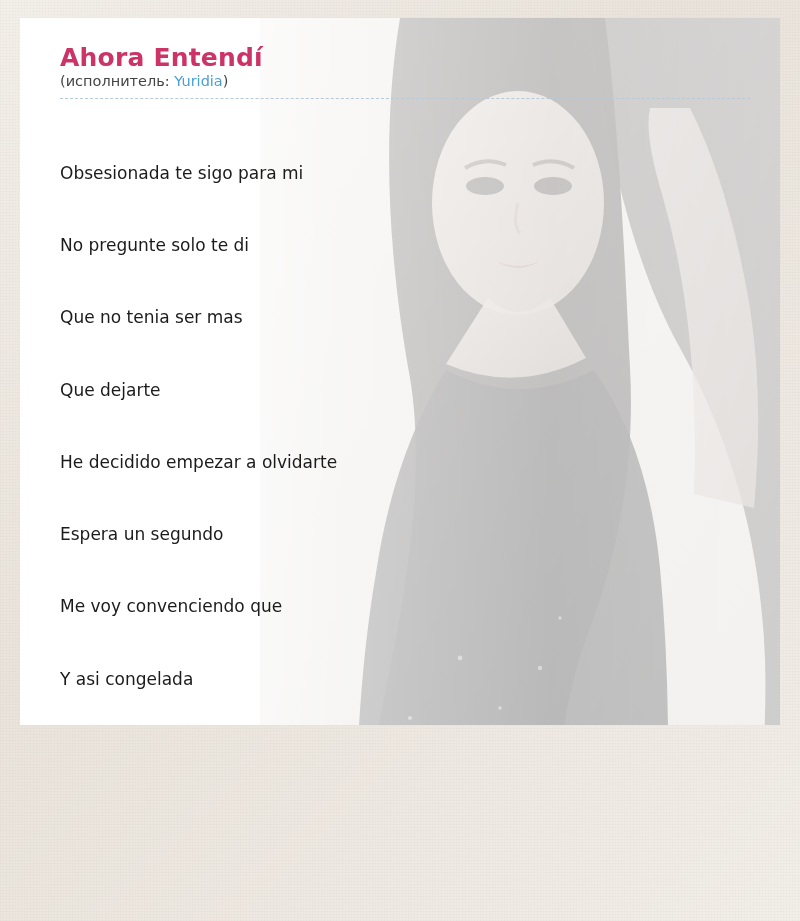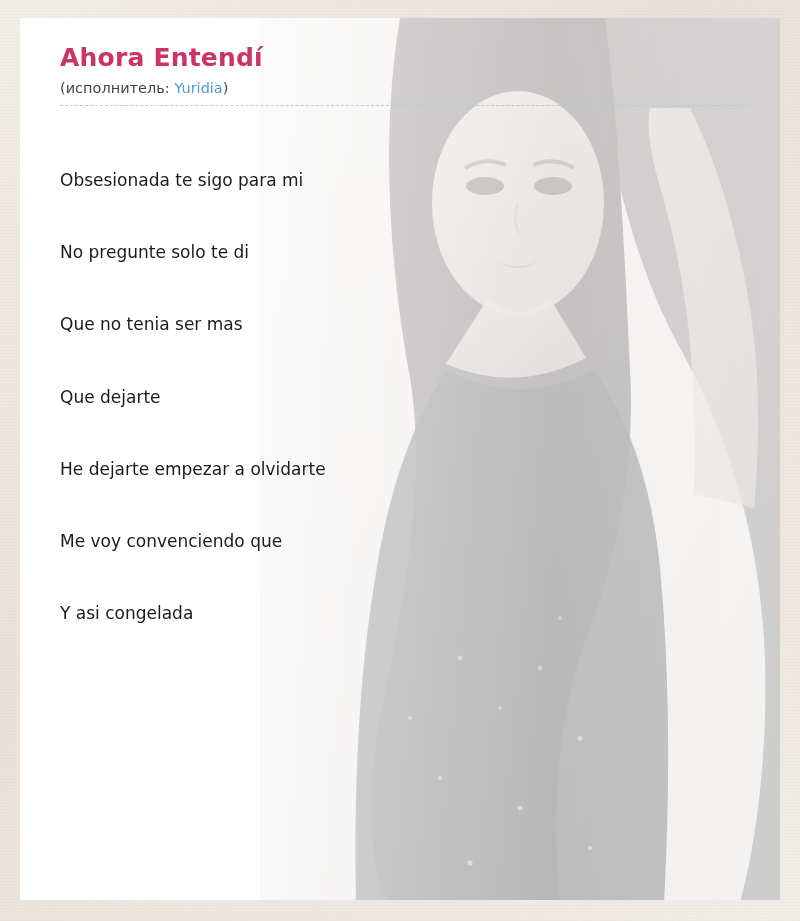--- a/index.html
+++ b/index.html
@@ -30,21 +30,21 @@
     background:
       repeating-linear-gradient(0deg, rgba(160,150,140,0.045) 0px, rgba(160,150,140,0.045) 1px, rgba(255,255,255,0) 1px, rgba(255,255,255,0) 3px),
       repeating-linear-gradient(90deg, rgba(160,150,140,0.04) 0px, rgba(160,150,140,0.04) 1px, rgba(255,255,255,0) 1px, rgba(255,255,255,0) 3px);
     pointer-events: none;
   }
 
   
   .sheet {
     position: relative;
     width: 760px;
-    height: 882px;
+    height: 707px;
     box-sizing: border-box;
     background: #ffffff;
     overflow: hidden;
   }
 
   
   .bg-photo {
     position: absolute;
     top: 0;
     right: 0;
@@ -69,21 +69,21 @@
   .song-title {
     margin: 0;
     font-size: 25px;
     font-weight: bold;
     color: #cc3366;
     letter-spacing: 0.2px;
     line-height: 1.1;
   }
 
   .performer-line {
-    margin-top: 8px;
+    margin-top: 1px;
     font-size: 14.5px;
     color: #444444;
   }
   .performer-link {
     color: #4a9fd4;
     text-decoration: none;
   }
 
   .divider {
     margin-top: 9px;
@@ -175,21 +175,22 @@
 
       <div class="performer-line"><span>(исполнитель: </span><a class="performer-link" href="#">Yuridia</a><span>)</span></div>
 
       <div class="divider"></div>
 
       <div class="lyrics">
         <div class="lyric-line">Obsesionada te sigo para mi</div>
         <div class="lyric-line">No pregunte solo te di</div>
         <div class="lyric-line">Que no tenia ser mas</div>
         <div class="lyric-line">Que dejarte</div>
-        <div class="lyric-line">He dejarte empezar a olvidarte</div>
+        <div class="lyric-line">He decidido empezar a olvidarte</div>
+        <div class="lyric-line">Espera un segundo</div>
         <div class="lyric-line">Me voy convenciendo que</div>
         <div class="lyric-line">Y asi congelada</div>
         
         
         
         
         
         
         
         

